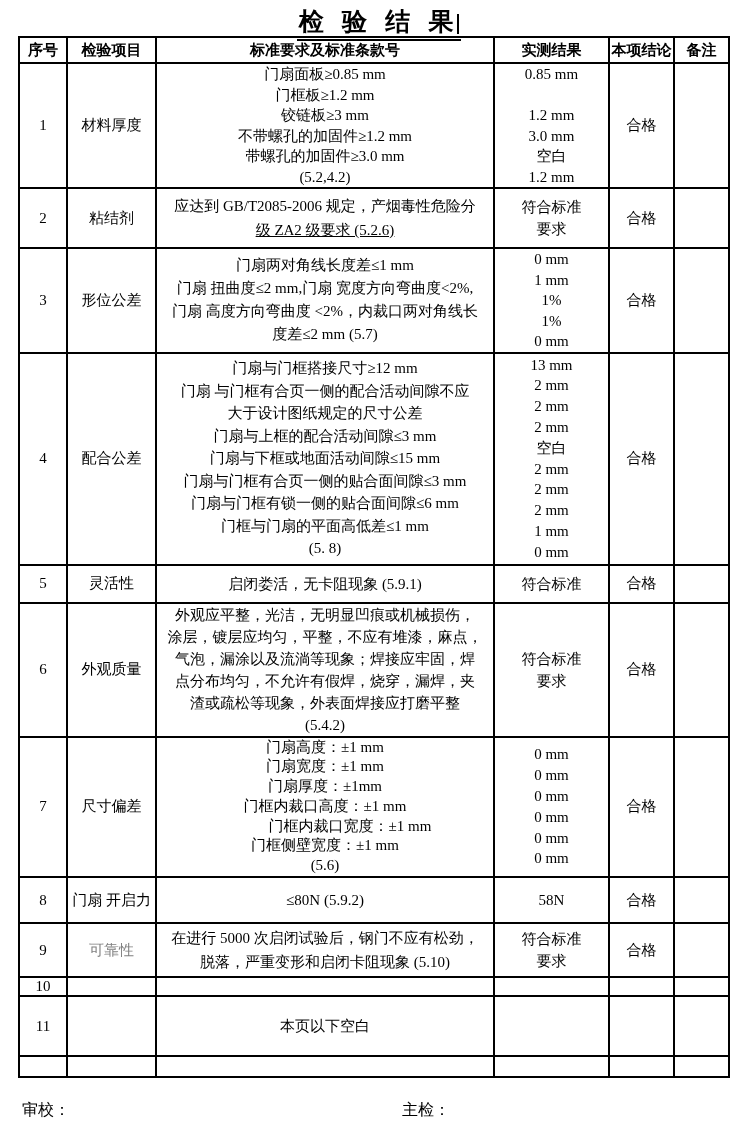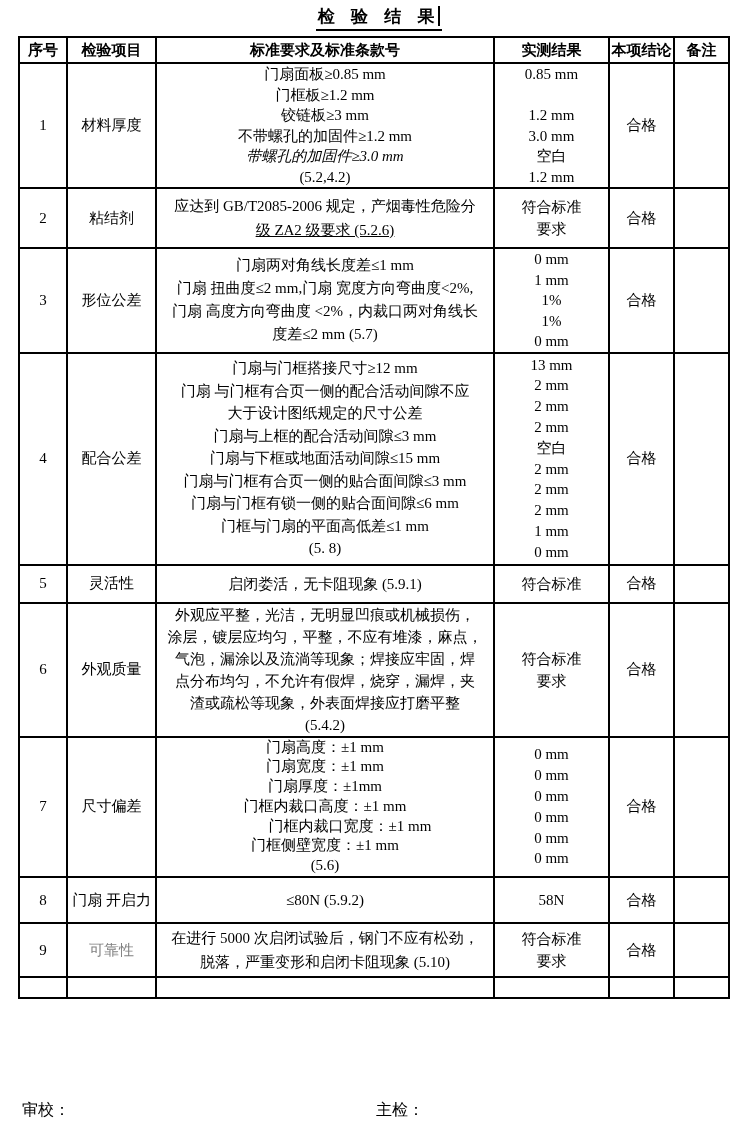--- a/index.html
+++ b/index.html
@@ -3,42 +3,42 @@
 <meta charset="utf-8">
 <style>
   html,body{margin:0;padding:0;}
   body{
     width:756px;height:1133px;position:relative;background:#ffffff;
     font-family:"Liberation Serif","DejaVu Serif",serif;color:#000;
     overflow:hidden;
   }
   .title-wrap{position:absolute;top:5px;left:0;width:100%;text-align:center;}
   .title{
-    display:inline-block;font-size:17px;font-weight:bold;letter-spacing:6px;
+    display:inline-block;font-size:25px;font-weight:bold;letter-spacing:6px;
     border-bottom:2px solid #000;padding:0 2px 1px 2px;
   }
   .cursor{display:inline-block;width:2px;height:20px;background:#000;vertical-align:-4px;margin-left:-4px;}
   table.insp{
     position:absolute;left:18px;top:36px;width:710px;
     border-collapse:collapse;table-layout:fixed;
   }
   table.insp th, table.insp td{
     border:2px solid #000;padding:0;overflow:hidden;
     text-align:center;vertical-align:middle;
   }
   table.insp th{font-size:15px;font-weight:bold;}
   table.insp td{font-size:15px;}
   td.c-no{font-size:14px;}
   td.c-item{font-size:15px;line-height:19px;padding:0 2px;}
   td.c-res{font-size:14px;}
   .ln{width:100%;white-space:nowrap;}
   .muted{color:#808080;}
   .footer-label{position:absolute;font-size:16px;}
   #reviewer{left:22px;top:1100px;}
-  #inspector{left:376px;top:1100px;text-align:center;}
+  #inspector{left:402px;top:1100px;text-align:center;}
 </style>
 </head>
 <body>
 
 <div class="title-wrap">
   <span class="title">检 验 结 果</span><span class="cursor"></span>
 </div>
 
 <table class="insp">
   <colgroup>
@@ -61,21 +61,21 @@
   </thead>
   <tbody id="tbody">
       <tr style="height: 123px;">
         <td class="c-no">1</td>
         <td class="c-item">材料厚度</td>
         <td class="c-std">
           <div class="ln" style="height: 20.5px; line-height: 20.5px;">门扇面板≥0.85 mm</div>
           <div class="ln" style="height: 20.5px; line-height: 20.5px;">门框板≥1.2 mm</div>
           <div class="ln" style="height: 20.5px; line-height: 20.5px;">铰链板≥3 mm</div>
           <div class="ln" style="height: 20.5px; line-height: 20.5px;">不带螺孔的加固件≥1.2 mm</div>
-          <div class="ln" style="height: 20.5px; line-height: 20.5px; font-style: italic;">带螺孔的加固件≥3.0 mm</div>
+          <div class="ln" style="height: 20.5px; line-height: 20.5px;">带螺孔的加固件≥3.0 mm</div>
           <div class="ln" style="height: 20.5px; line-height: 20.5px;">(5.2,4.2)</div>
         </td>
         <td class="c-res">
           <div class="ln" style="height: 20.5px; line-height: 20.5px;">0.85 mm</div>
           <div class="ln" style="height: 20.5px; line-height: 20.5px;"></div>
           <div class="ln" style="height: 20.5px; line-height: 20.5px;">1.2 mm</div>
           <div class="ln" style="height: 20.5px; line-height: 20.5px;">3.0 mm</div>
           <div class="ln" style="height: 20.5px; line-height: 20.5px;">空白</div>
           <div class="ln" style="height: 20.5px; line-height: 20.5px;">1.2 mm</div>
         </td>
@@ -216,20 +216,38 @@
           <div class="ln" style="height: 24px; line-height: 24px;">在进行 5000 次启闭试验后，钢门不应有松劲，</div>
           <div class="ln" style="height: 24px; line-height: 24px;">脱落，严重变形和启闭卡阻现象 (5.10)</div>
         </td>
         <td class="c-res">
           <div class="ln" style="height: 22px; line-height: 22px;">符合标准</div>
           <div class="ln" style="height: 22px; line-height: 22px;">要求</div>
         </td>
         <td>合格</td>
         <td></td>
       </tr>
+      <tr style="height: 19px;">
+        <td class="c-no">10</td>
+        <td class="c-item"></td>
+        <td class="c-std"></td>
+        <td class="c-res"></td>
+        <td></td>
+        <td></td>
+      </tr>
+      <tr style="height: 60px;">
+        <td class="c-no">11</td>
+        <td class="c-item"></td>
+        <td class="c-std">
+          <div class="ln" style="height: 20px; line-height: 20px;">本页以下空白</div>
+        </td>
+        <td class="c-res"></td>
+        <td></td>
+        <td></td>
+      </tr>
       <tr style="height: 21px;">
         <td class="c-no"></td>
         <td class="c-item"></td>
         <td class="c-std"></td>
         <td class="c-res"></td>
         <td></td>
         <td></td>
       </tr>
     </tbody>
 </table>

